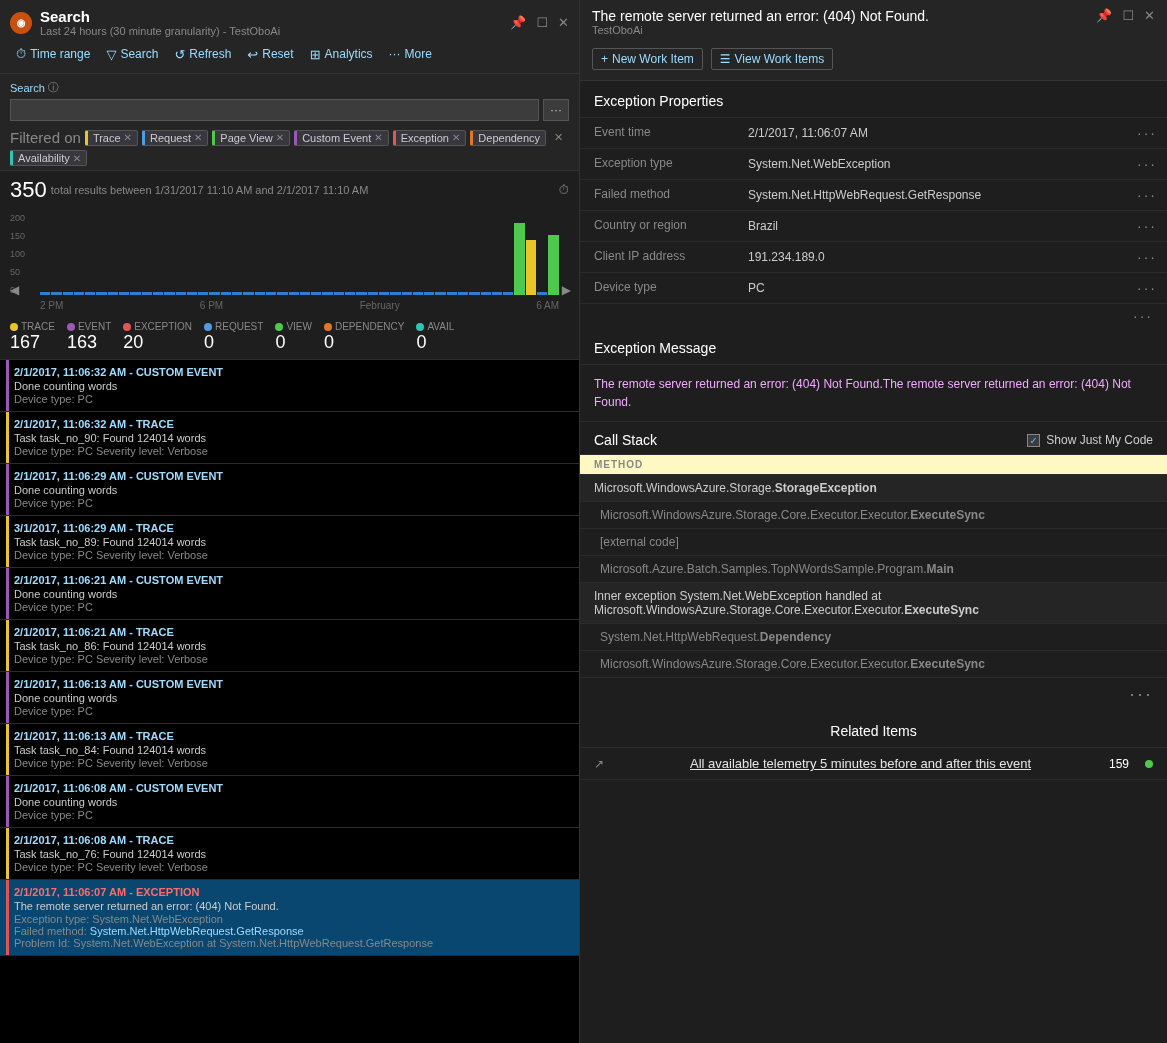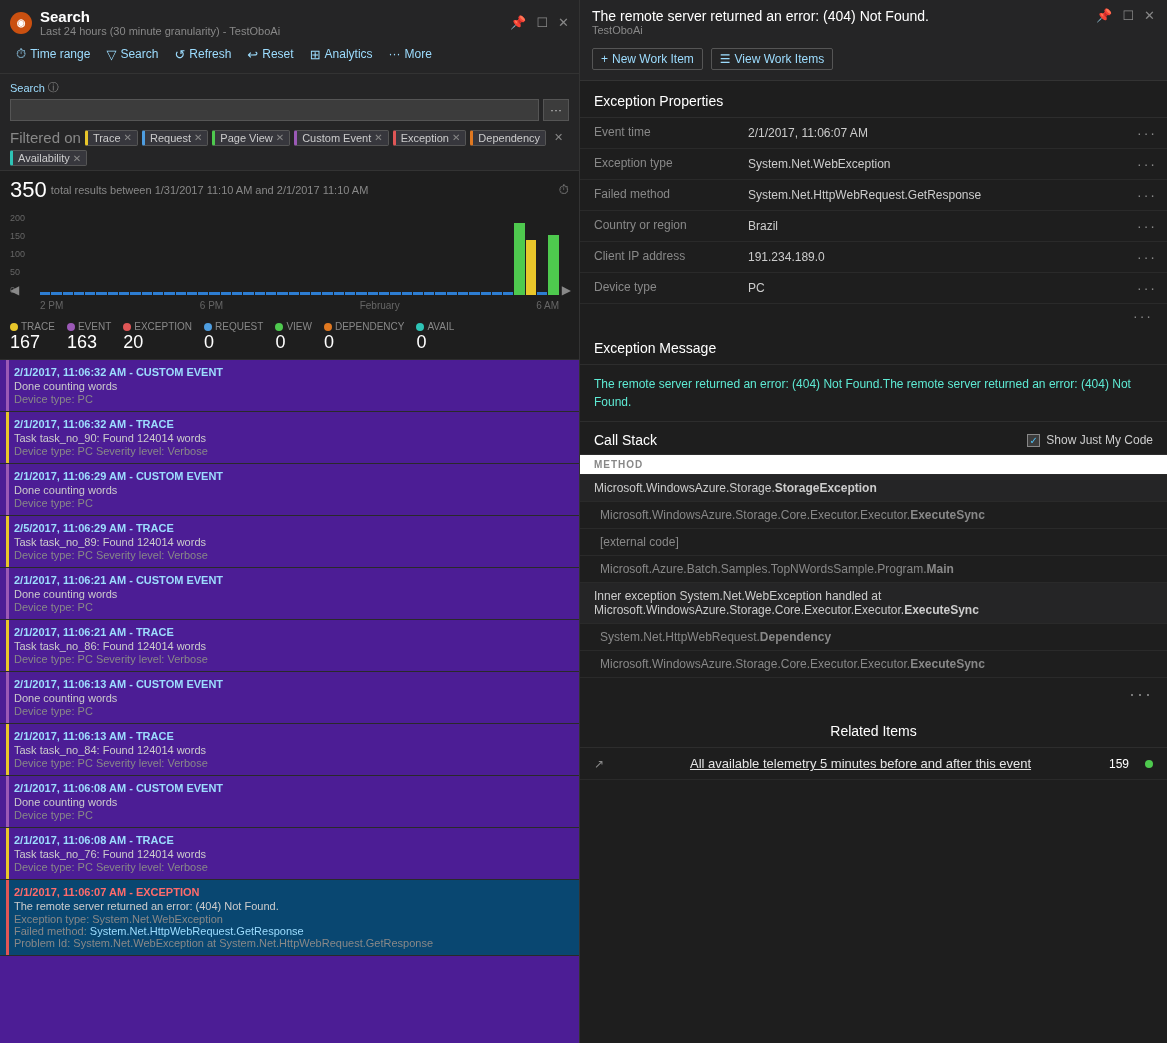--- a/index.html
+++ b/index.html
@@ -294,21 +294,21 @@
 
     .stat-value {
       font-size: 18px;
       font-weight: 300;
       color: #fff;
     }
 
     .results-list {
       flex: 1;
       overflow-y: auto;
-      background: #4c1d95;
+      background: #000000;
     }
 
     .results-list::-webkit-scrollbar { width: 6px; }
     .results-list::-webkit-scrollbar-track { background: #1e1e1e; }
     .results-list::-webkit-scrollbar-thumb { background: #444; }
 
     .result-item {
       padding: 6px 10px 6px 14px;
       border-bottom: 1px solid #2a2a2a;
       position: relative;
@@ -447,21 +447,21 @@
 
     .more-btn {
       color: #888;
       cursor: pointer;
       font-size: 14px;
       letter-spacing: 2px;
     }
 
     .exception-message {
       padding: 10px 14px;
-      color: #5eead4;
+      color: #f0abfc;
       font-size: 12px;
       line-height: 1.5;
       border-bottom: 1px solid #2d2d2d;
     }
 
     .callstack-section {
       padding: 0;
     }
 
     .callstack-header {
@@ -499,21 +499,21 @@
       color: #4fc3f7;
     }
 
     .method-header {
       padding: 4px 14px;
       color: #888;
       font-size: 10px;
       font-weight: 600;
       letter-spacing: 1px;
       text-transform: uppercase;
-      background: #ffffff;
+      background: #fef9c3;
       border-bottom: 1px solid #2a2a2a;
     }
 
     .stack-item {
       padding: 6px 14px 6px 20px;
       border-bottom: 1px solid #2a2a2a;
       font-size: 12px;
       color: #888;
     }
 
@@ -800,21 +800,21 @@
 
     <div class="result-item">
       <div class="item-accent" style="background:#9b59b6"></div>
       <div class="result-item-header">2/1/2017, 11:06:29 AM - CUSTOM EVENT</div>
       <div class="result-item-body">Done counting words</div>
       <div class="result-item-meta">Device type: PC</div>
     </div>
 
     <div class="result-item">
       <div class="item-accent" style="background:#e8c62a"></div>
-      <div class="result-item-header">2/5/2017, 11:06:29 AM - TRACE</div>
+      <div class="result-item-header">3/1/2017, 11:06:29 AM - TRACE</div>
       <div class="result-item-body">Task task_no_89: Found 124014 words</div>
       <div class="result-item-meta">Device type: PC  Severity level: <span class="severity-verbose">Verbose</span></div>
     </div>
 
     <div class="result-item">
       <div class="item-accent" style="background:#9b59b6"></div>
       <div class="result-item-header">2/1/2017, 11:06:21 AM - CUSTOM EVENT</div>
       <div class="result-item-body">Done counting words</div>
       <div class="result-item-meta">Device type: PC</div>
     </div>

